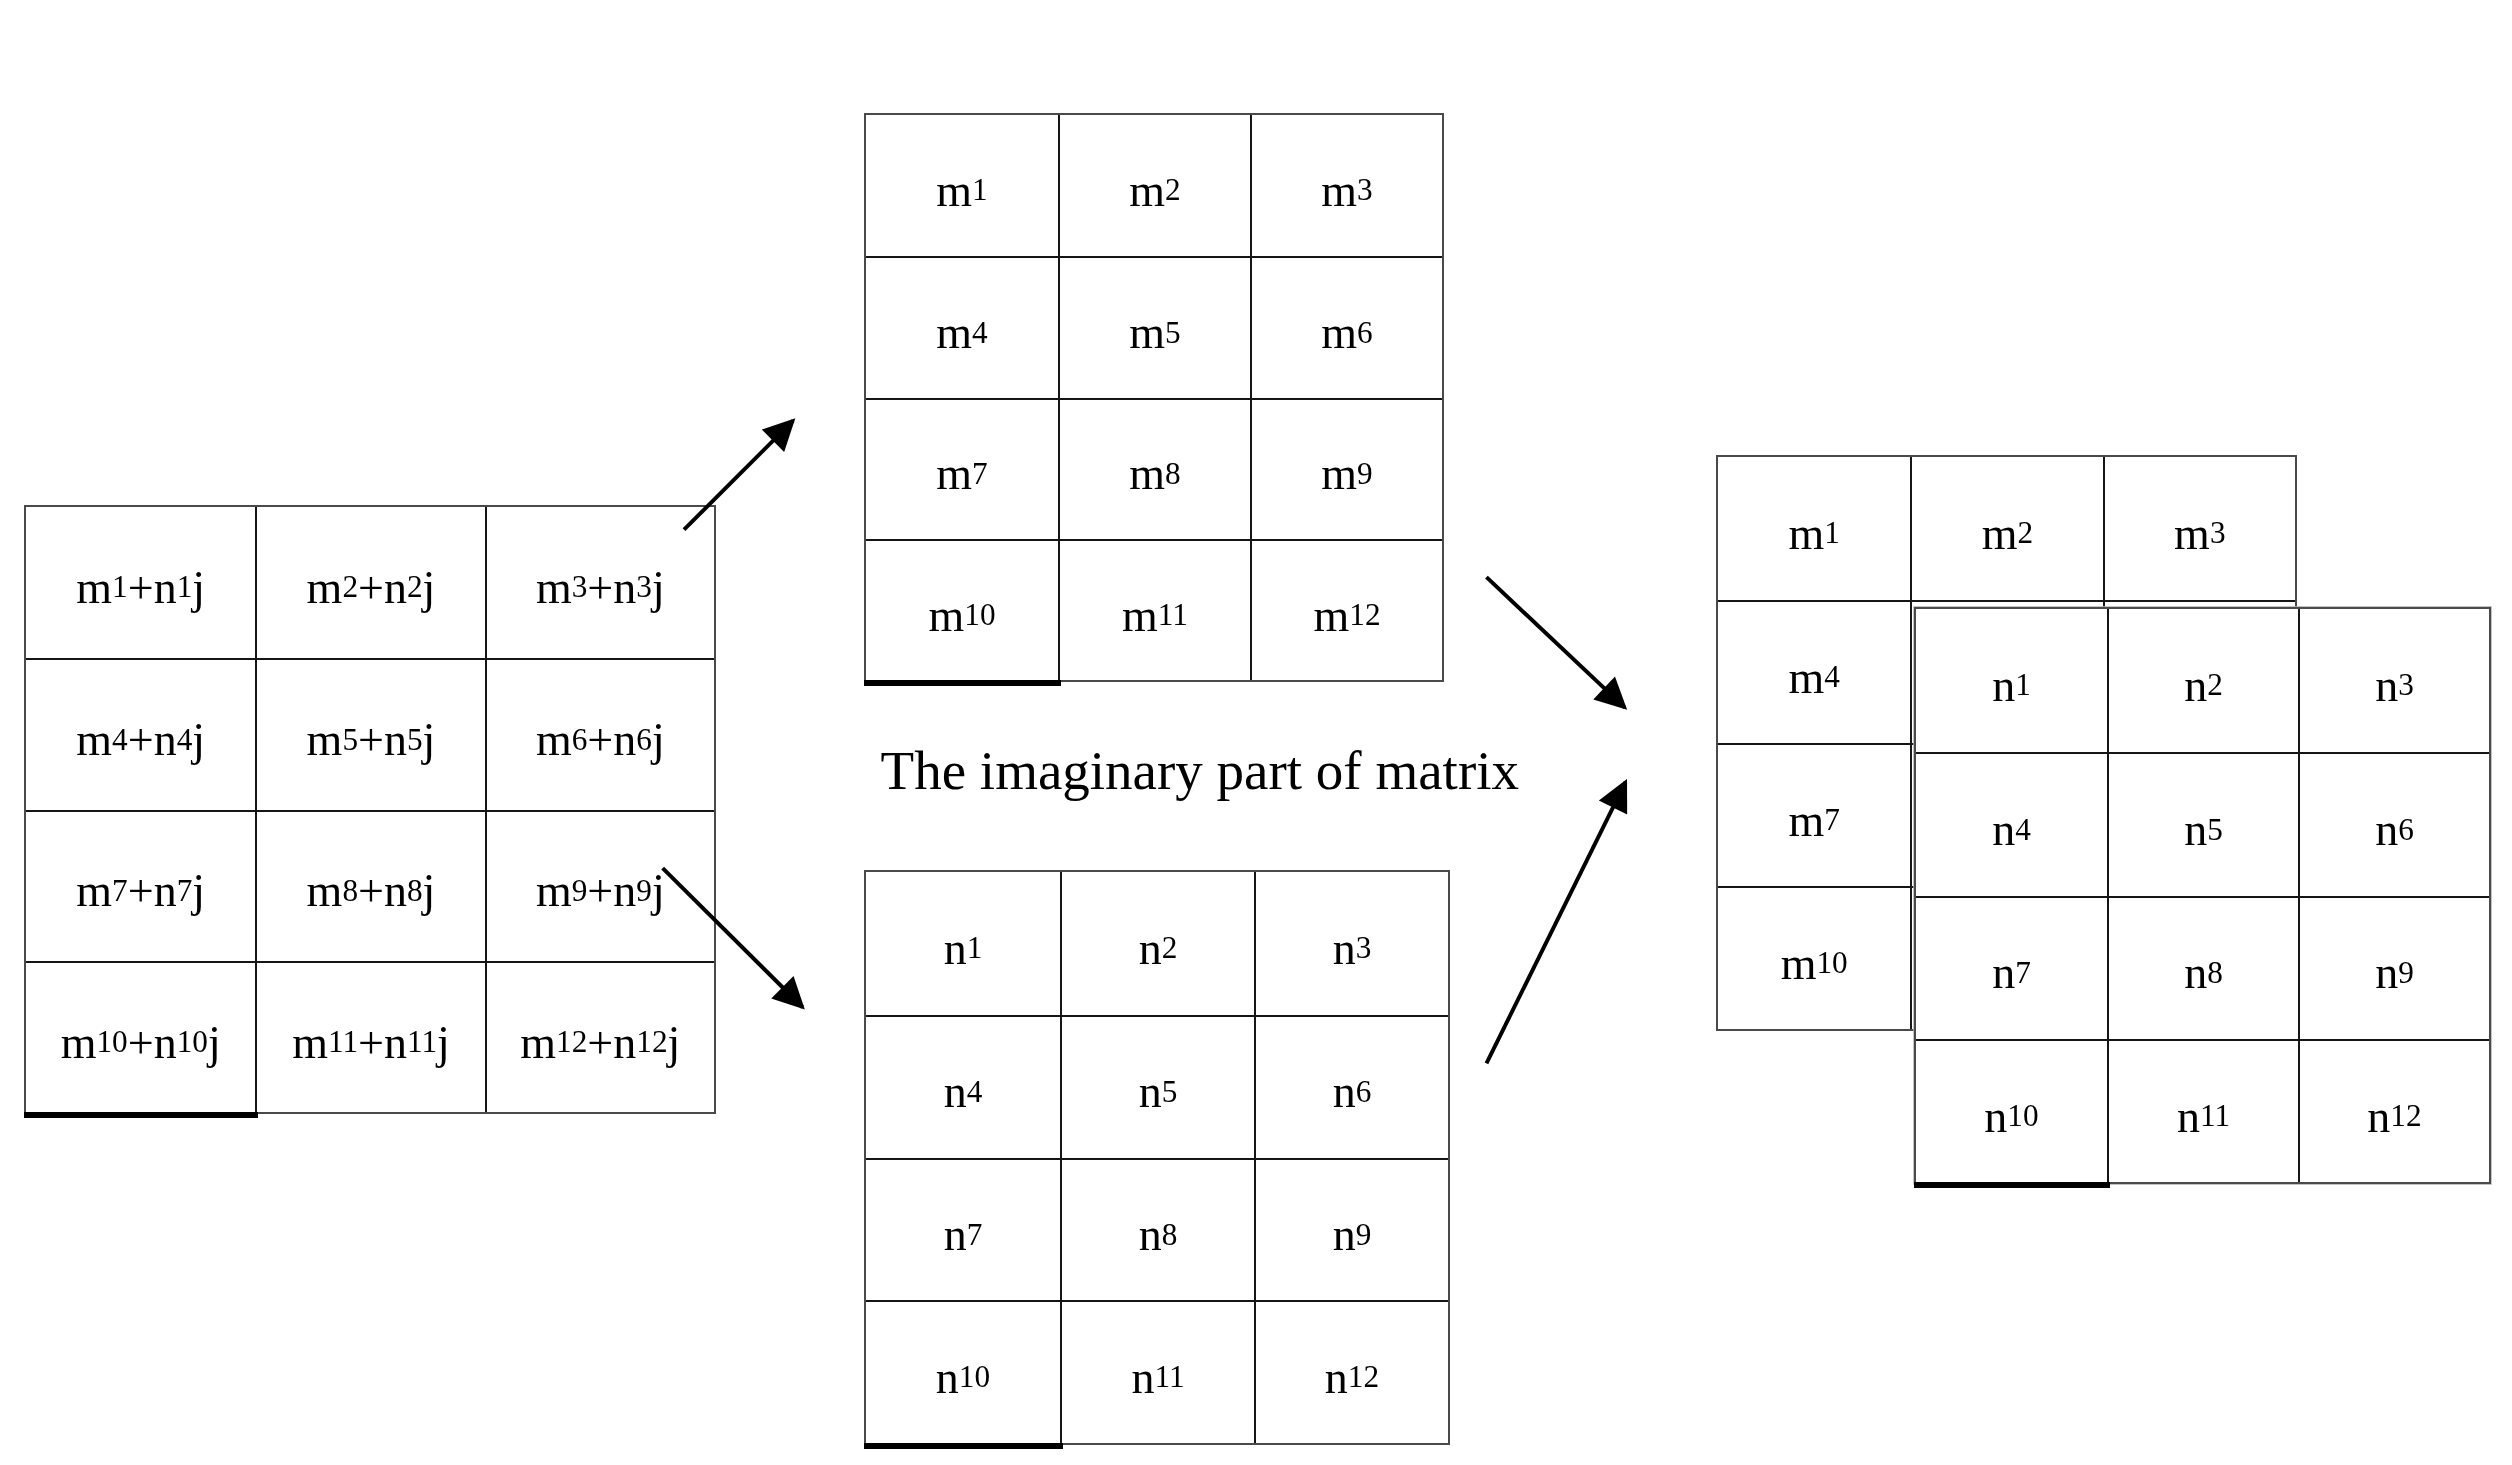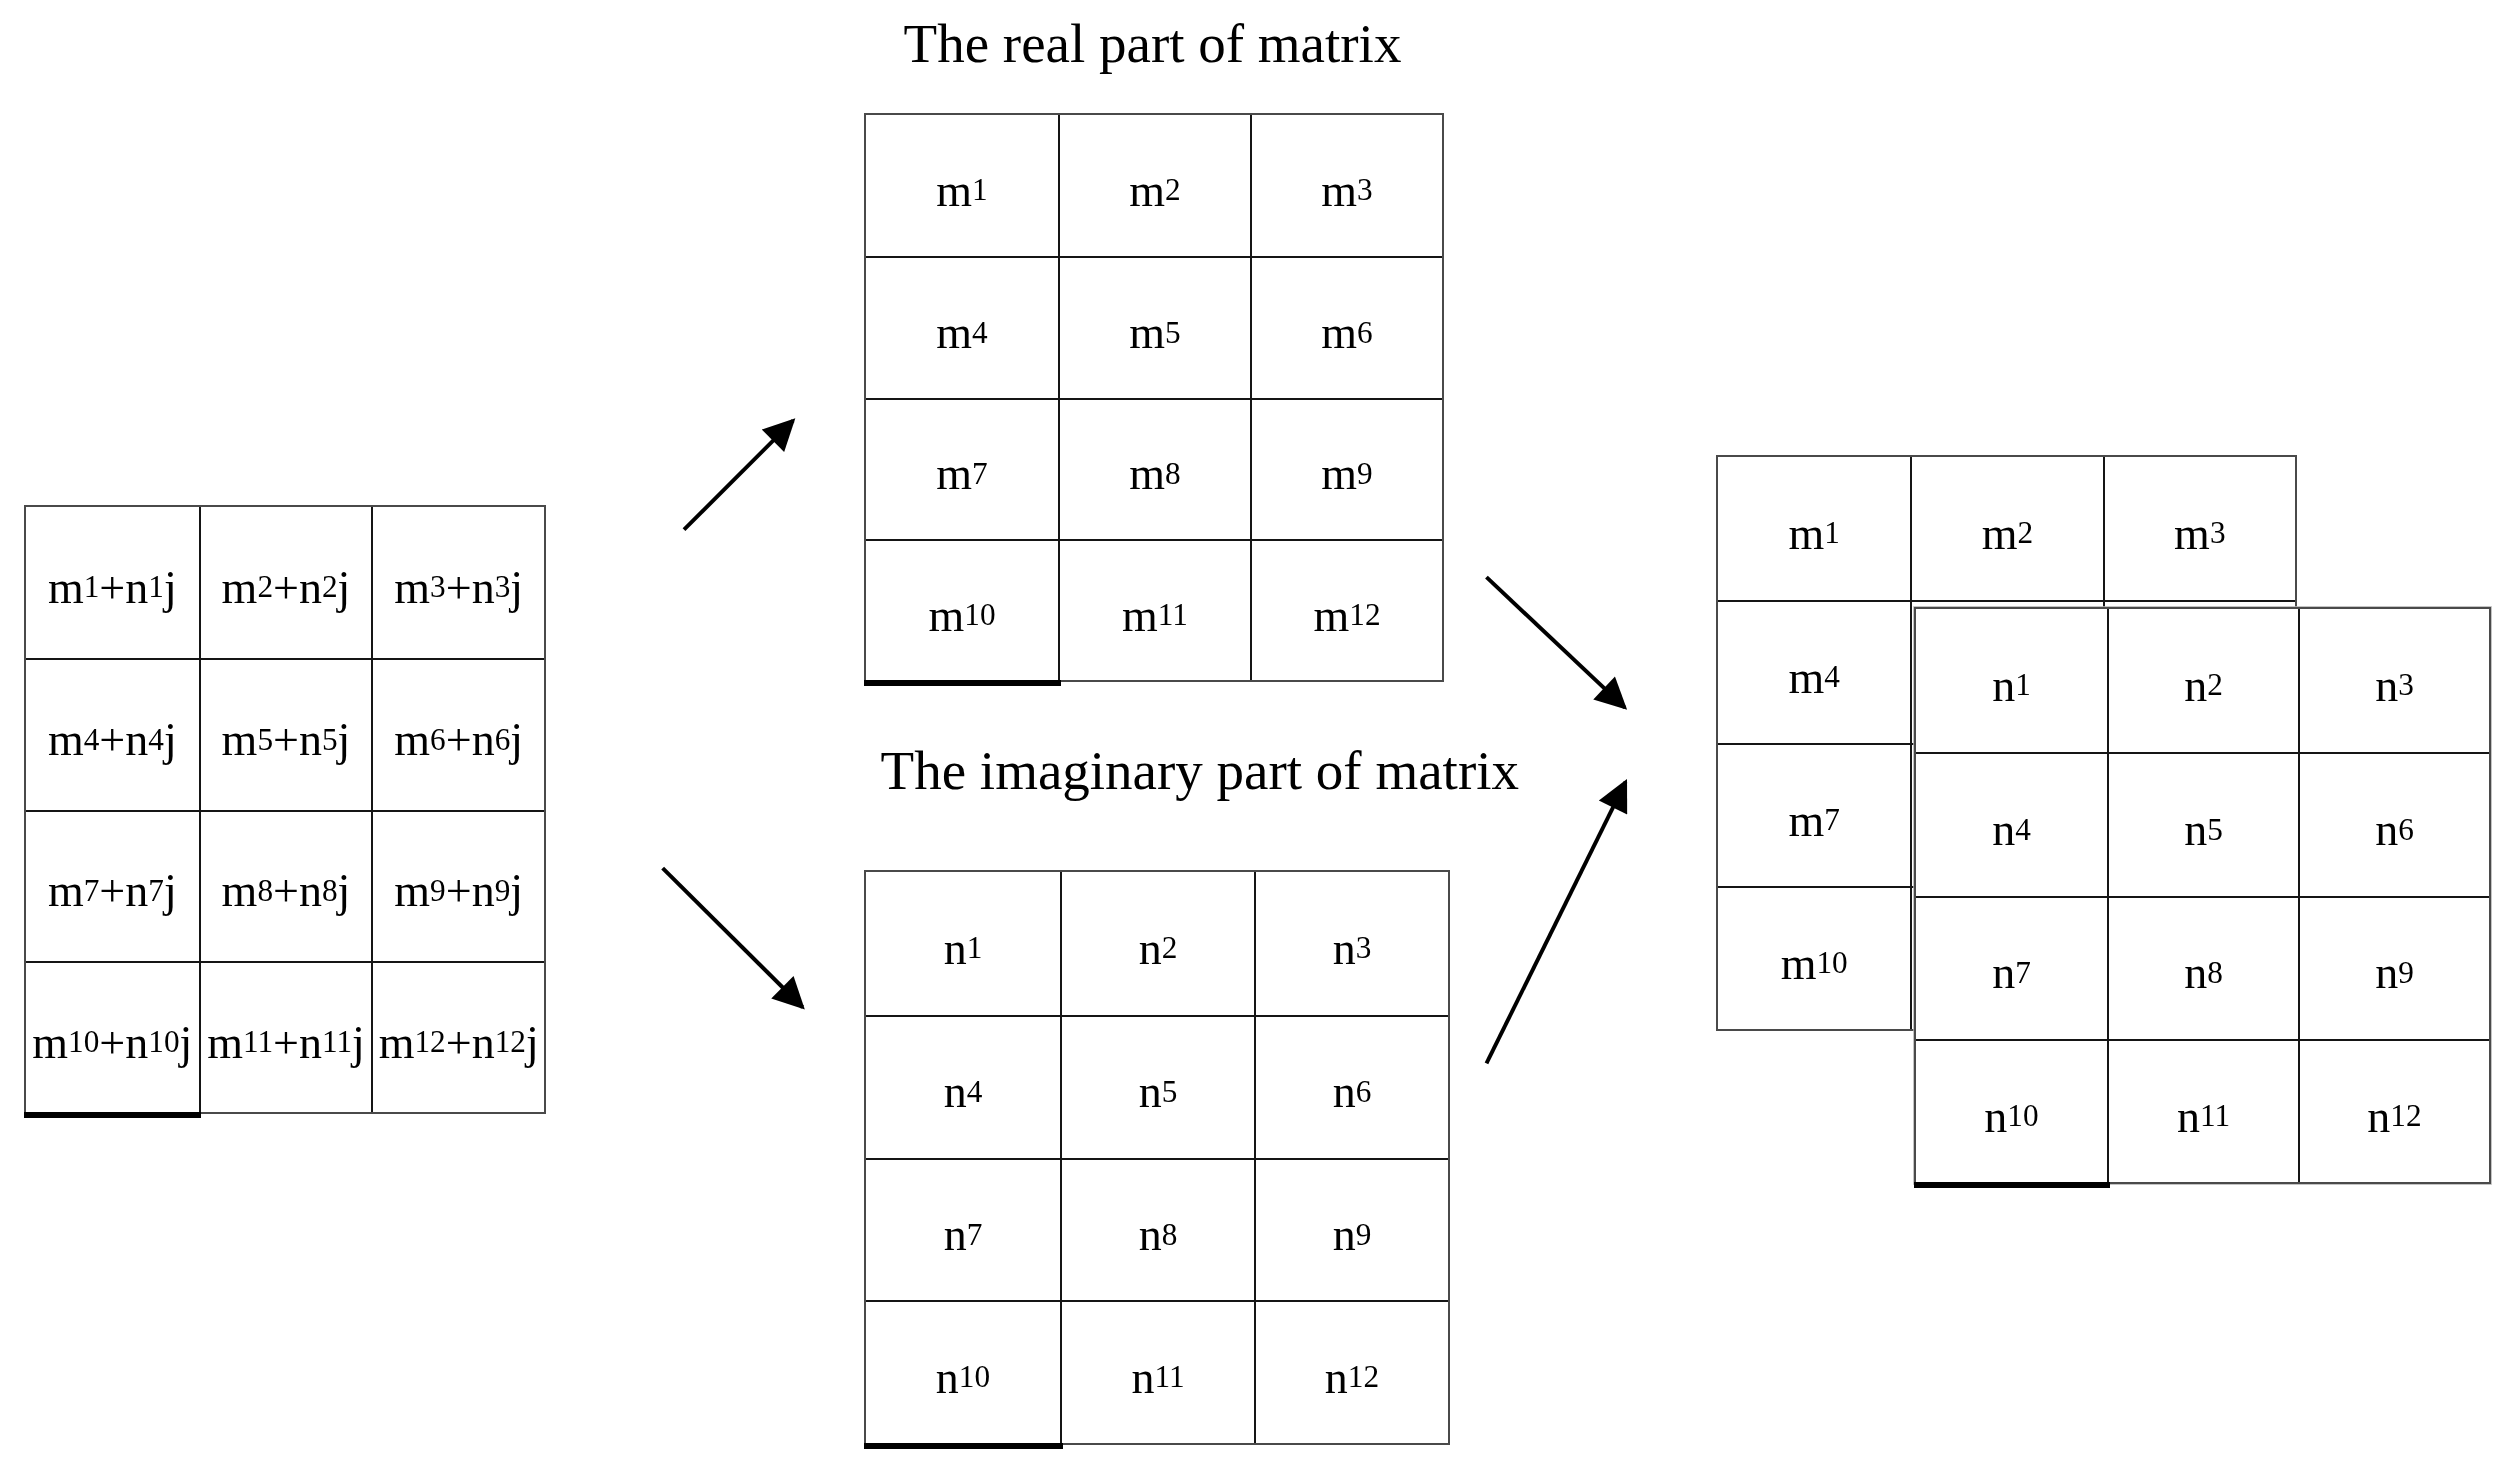--- a/index.html
+++ b/index.html
@@ -81,25 +81,24 @@
     stroke-width: 5;
     fill: none;
     marker-end: url(#ah);
   }
 </style>
 </head>
 <body>
 
 <div class="canvas">
 
-  <div class="title" id="title-real">The real part of matrix</div>
 
   <div class="title" id="title-imaginary">The imaginary part of matrix</div>
 
-  <div class="matrix back" style="left: 24px; top: 505px; width: 522px; height: 609px;">
+  <div class="matrix back" style="left: 24px; top: 505px; width: 692px; height: 609px;">
       <div class="cell">m<sub>1</sub>+n<sub>1</sub>j</div>
       <div class="cell">m<sub>2</sub>+n<sub>2</sub>j</div>
       <div class="cell">m<sub>3</sub>+n<sub>3</sub>j</div>
       <div class="cell">m<sub>4</sub>+n<sub>4</sub>j</div>
       <div class="cell">m<sub>5</sub>+n<sub>5</sub>j</div>
       <div class="cell">m<sub>6</sub>+n<sub>6</sub>j</div>
       <div class="cell">m<sub>7</sub>+n<sub>7</sub>j</div>
       <div class="cell">m<sub>8</sub>+n<sub>8</sub>j</div>
       <div class="cell">m<sub>9</sub>+n<sub>9</sub>j</div>
       <div class="cell">m<sub>10</sub>+n<sub>10</sub>j</div>

